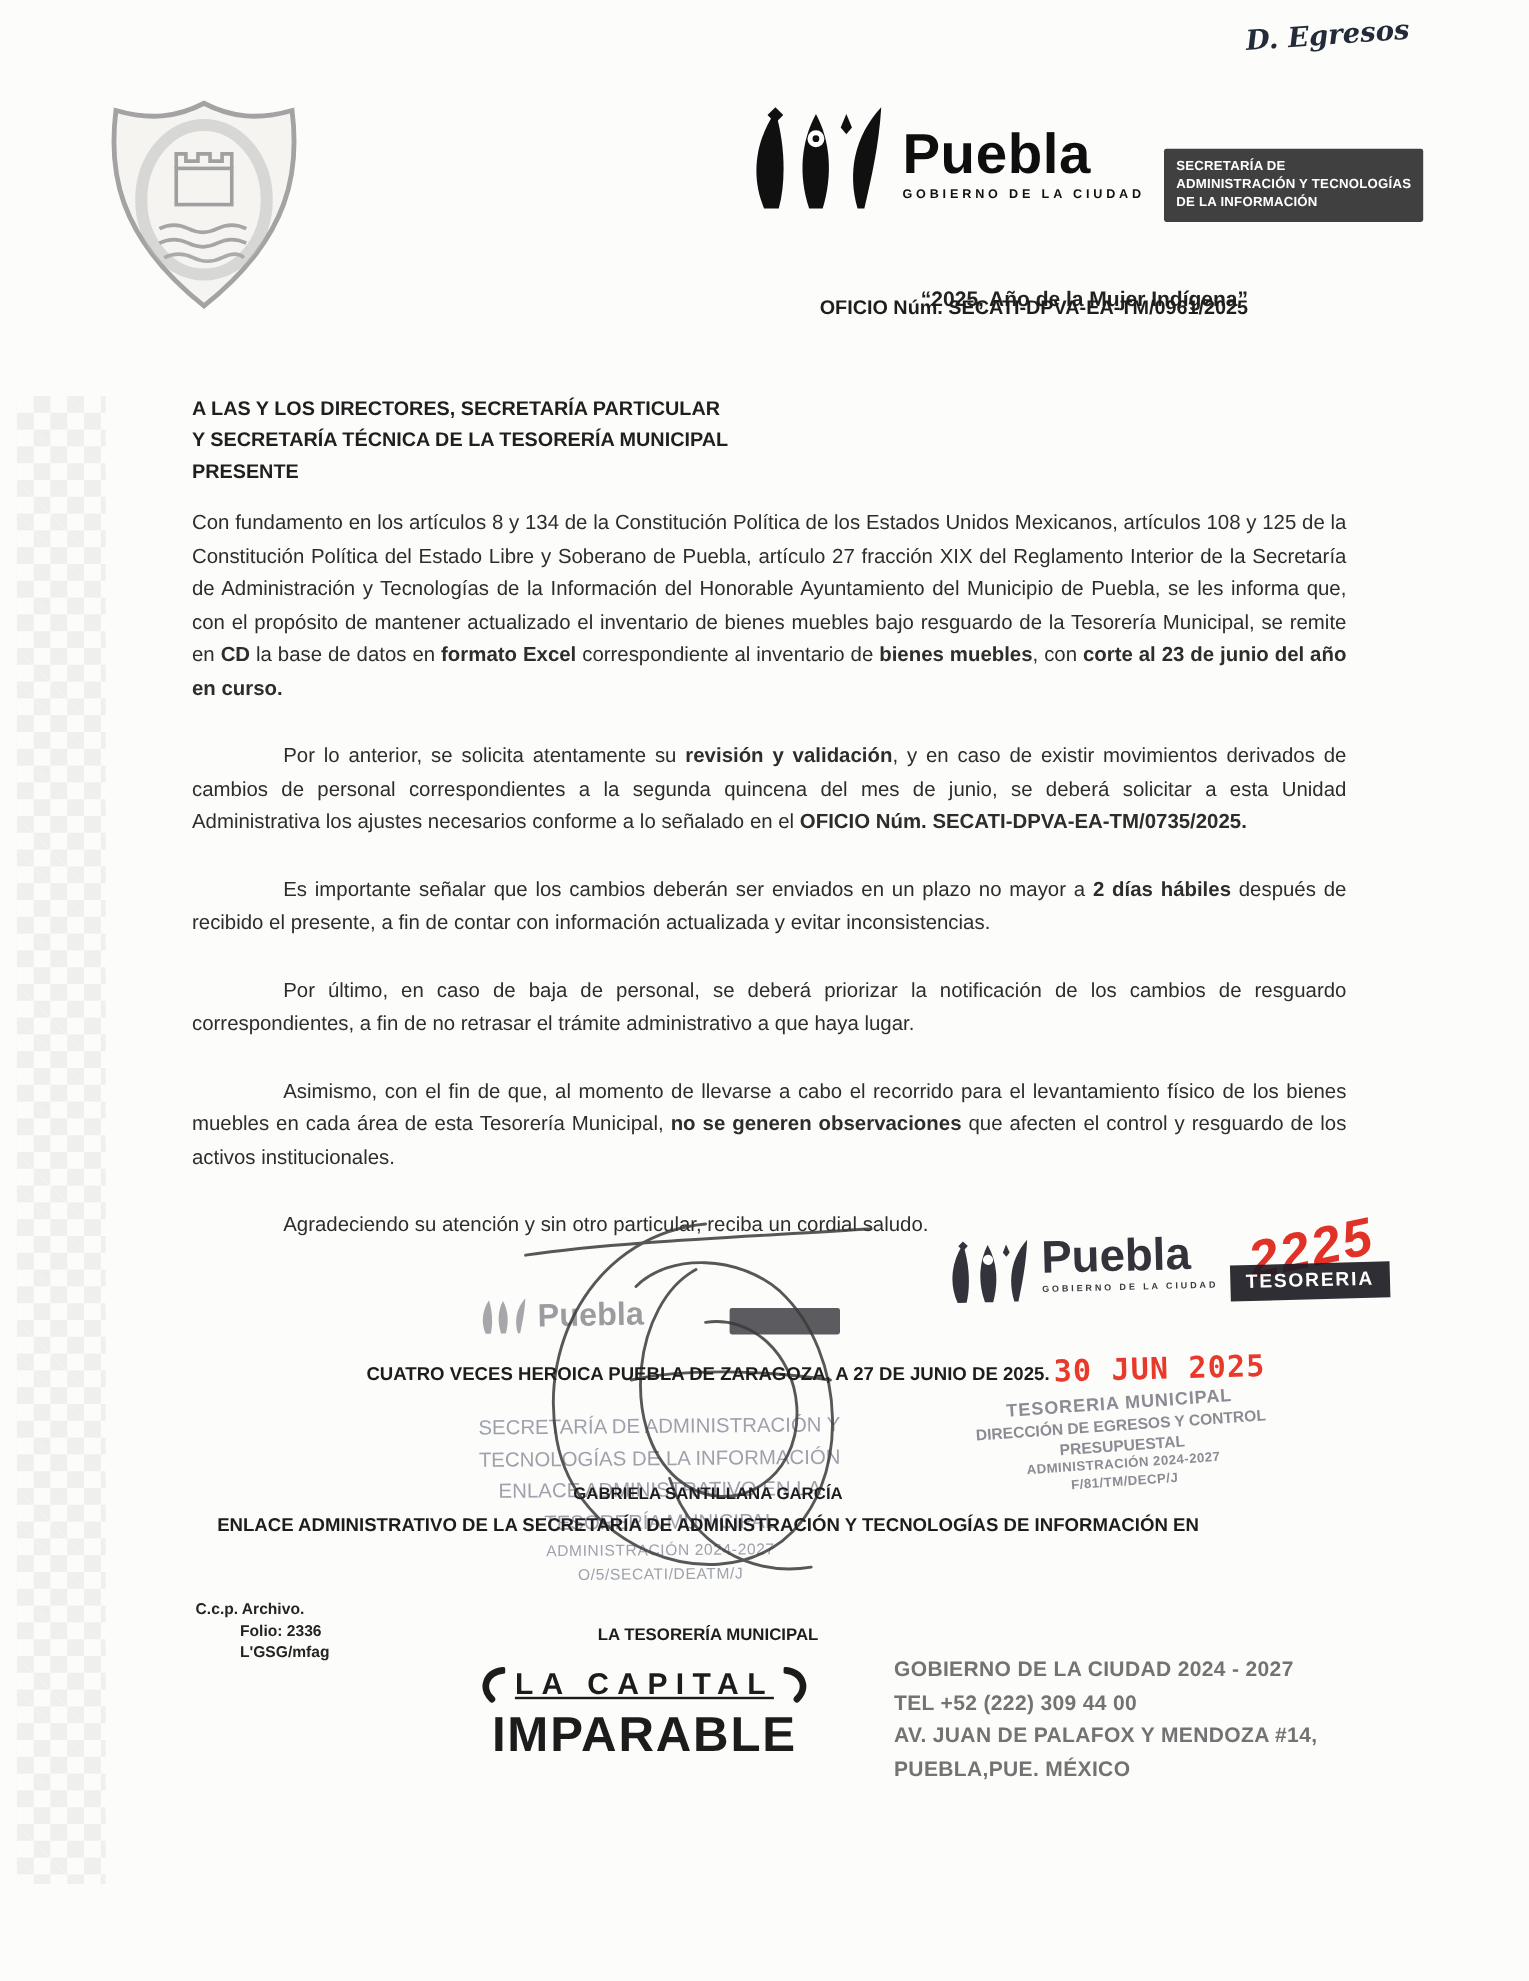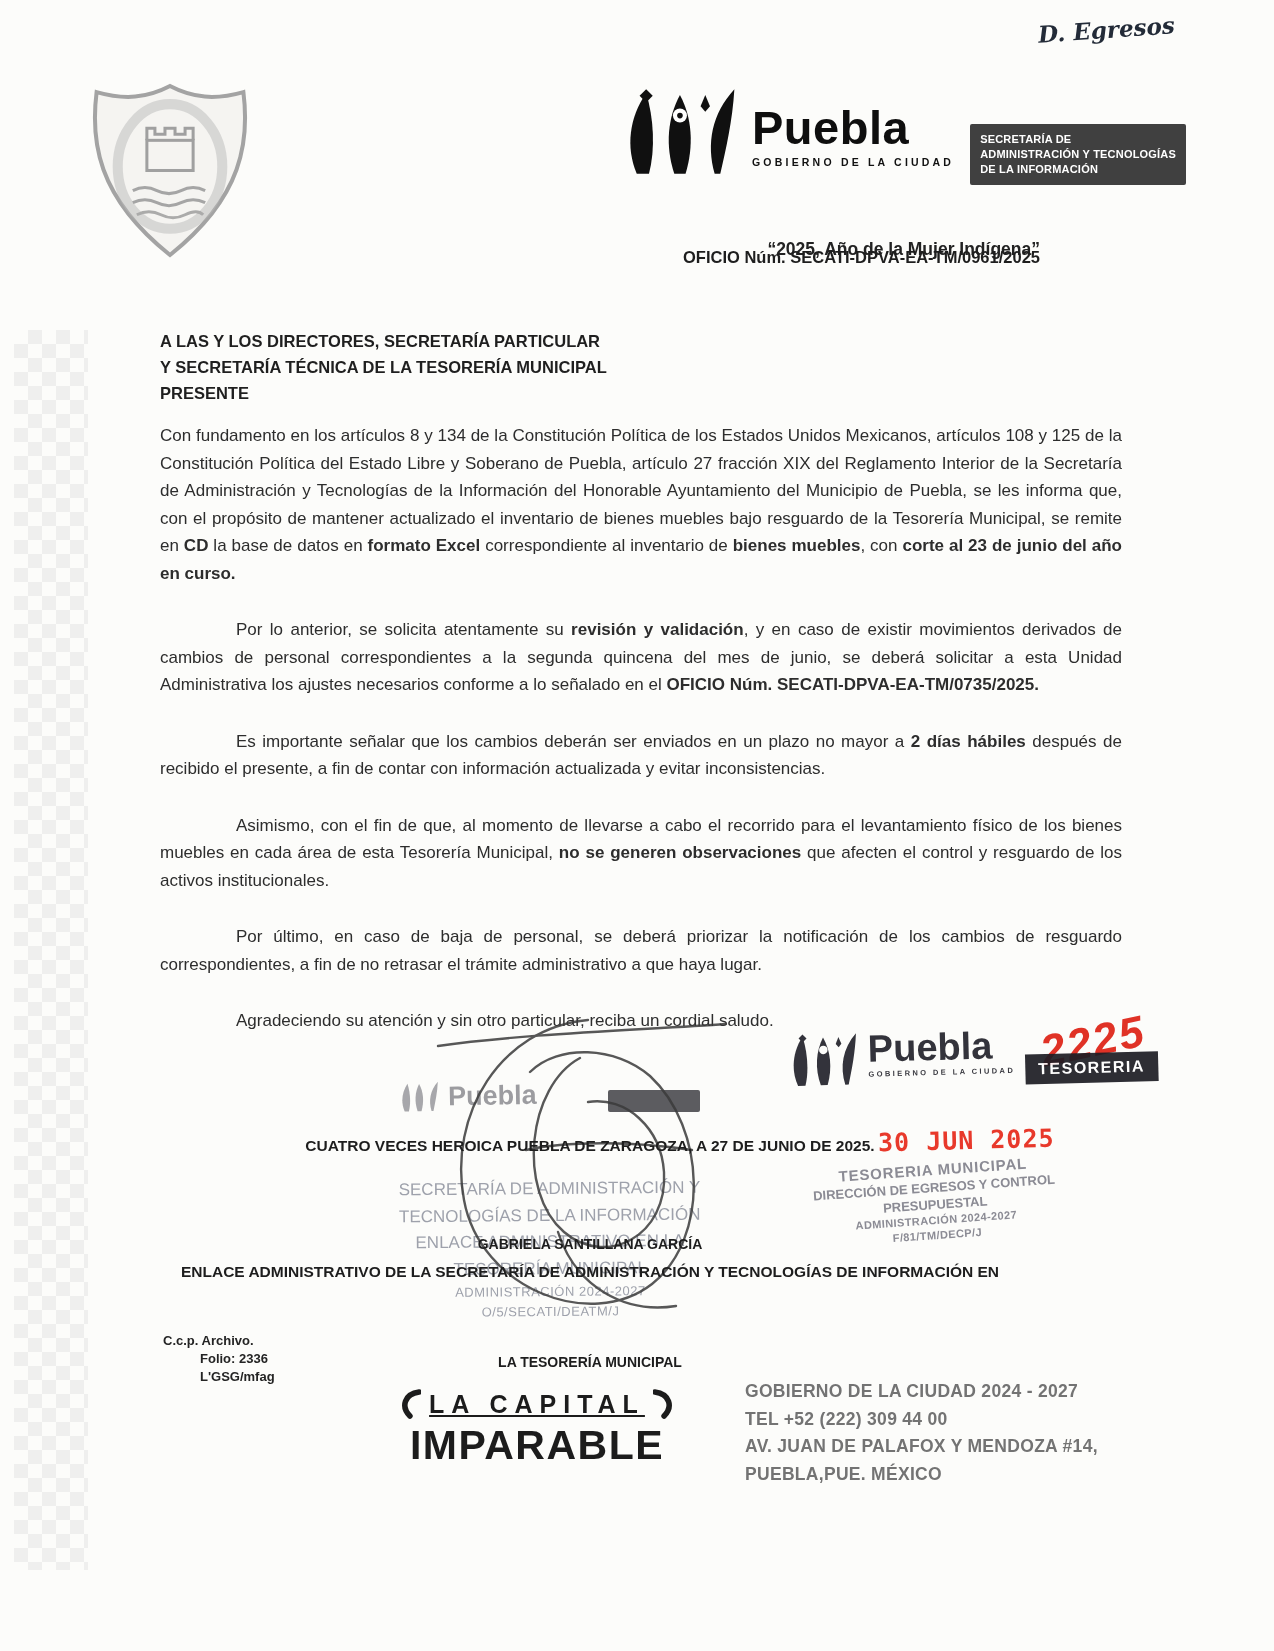--- a/index.html
+++ b/index.html
@@ -163,22 +163,22 @@
   <div class="addressee">
     <div>A LAS Y LOS DIRECTORES, SECRETARÍA PARTICULAR</div>
     <div>Y SECRETARÍA TÉCNICA DE LA TESORERÍA MUNICIPAL</div>
     <div>PRESENTE</div>
   </div>
 
   <div class="body-text">
     <p><span>Con fundamento en los artículos 8 y 134 de la Constitución Política de los Estados Unidos Mexicanos, artículos 108 y 125 de la Constitución Política del Estado Libre y Soberano de Puebla, artículo 27 fracción XIX del Reglamento Interior de la Secretaría de Administración y Tecnologías de la Información del Honorable Ayuntamiento del Municipio de Puebla, se les informa que, con el propósito de mantener actualizado el inventario de bienes muebles bajo resguardo de la Tesorería Municipal, se remite en </span><span class="b">CD</span><span> la base de datos en </span><span class="b">formato Excel</span><span> correspondiente al inventario de </span><span class="b">bienes muebles</span><span>, con </span><span class="b">corte al 23 de junio del año en curso.</span></p>
     <p class="indent"><span>Por lo anterior, se solicita atentamente su </span><span class="b">revisión y validación</span><span>, y en caso de existir movimientos derivados de cambios de personal correspondientes a la segunda quincena del mes de junio, se deberá solicitar a esta Unidad Administrativa los ajustes necesarios conforme a lo señalado en el </span><span class="b">OFICIO Núm. SECATI-DPVA-EA-TM/0735/2025.</span></p>
     <p class="indent"><span>Es importante señalar que los cambios deberán ser enviados en un plazo no mayor a </span><span class="b">2 días hábiles</span><span> después de recibido el presente, a fin de contar con información actualizada y evitar inconsistencias.</span></p>
+    <p class="indent"><span>Por último, en caso de baja de personal, se deberá priorizar la notificación de los cambios de resguardo correspondientes, a fin de no retrasar el trámite administrativo a que haya lugar.</span></p>
     <p class="indent"><span>Asimismo, con el fin de que, al momento de llevarse a cabo el recorrido para el levantamiento físico de los bienes muebles en cada área de esta Tesorería Municipal, </span><span class="b">no se generen observaciones</span><span> que afecten el control y resguardo de los activos institucionales.</span></p>
-    <p class="indent"><span>Por último, en caso de baja de personal, se deberá priorizar la notificación de los cambios de resguardo correspondientes, a fin de no retrasar el trámite administrativo a que haya lugar.</span></p>
     <p class="indent"><span>Agradeciendo su atención y sin otro particular, reciba un cordial saludo.</span></p>
   </div>
 
   <div class="red-number">2225</div>
 
   <div class="tesoreria-stamp">
     <svg width="74" height="56" viewBox="0 0 130 95">
       <g fill="#23232b">
         <path d="M20 92 C 8 64, 12 32, 30 6 C 38 32, 40 66, 33 92 Z"></path>
         <path d="M30 2 l7 7 l-7 7 l-7 -7 Z"></path>

